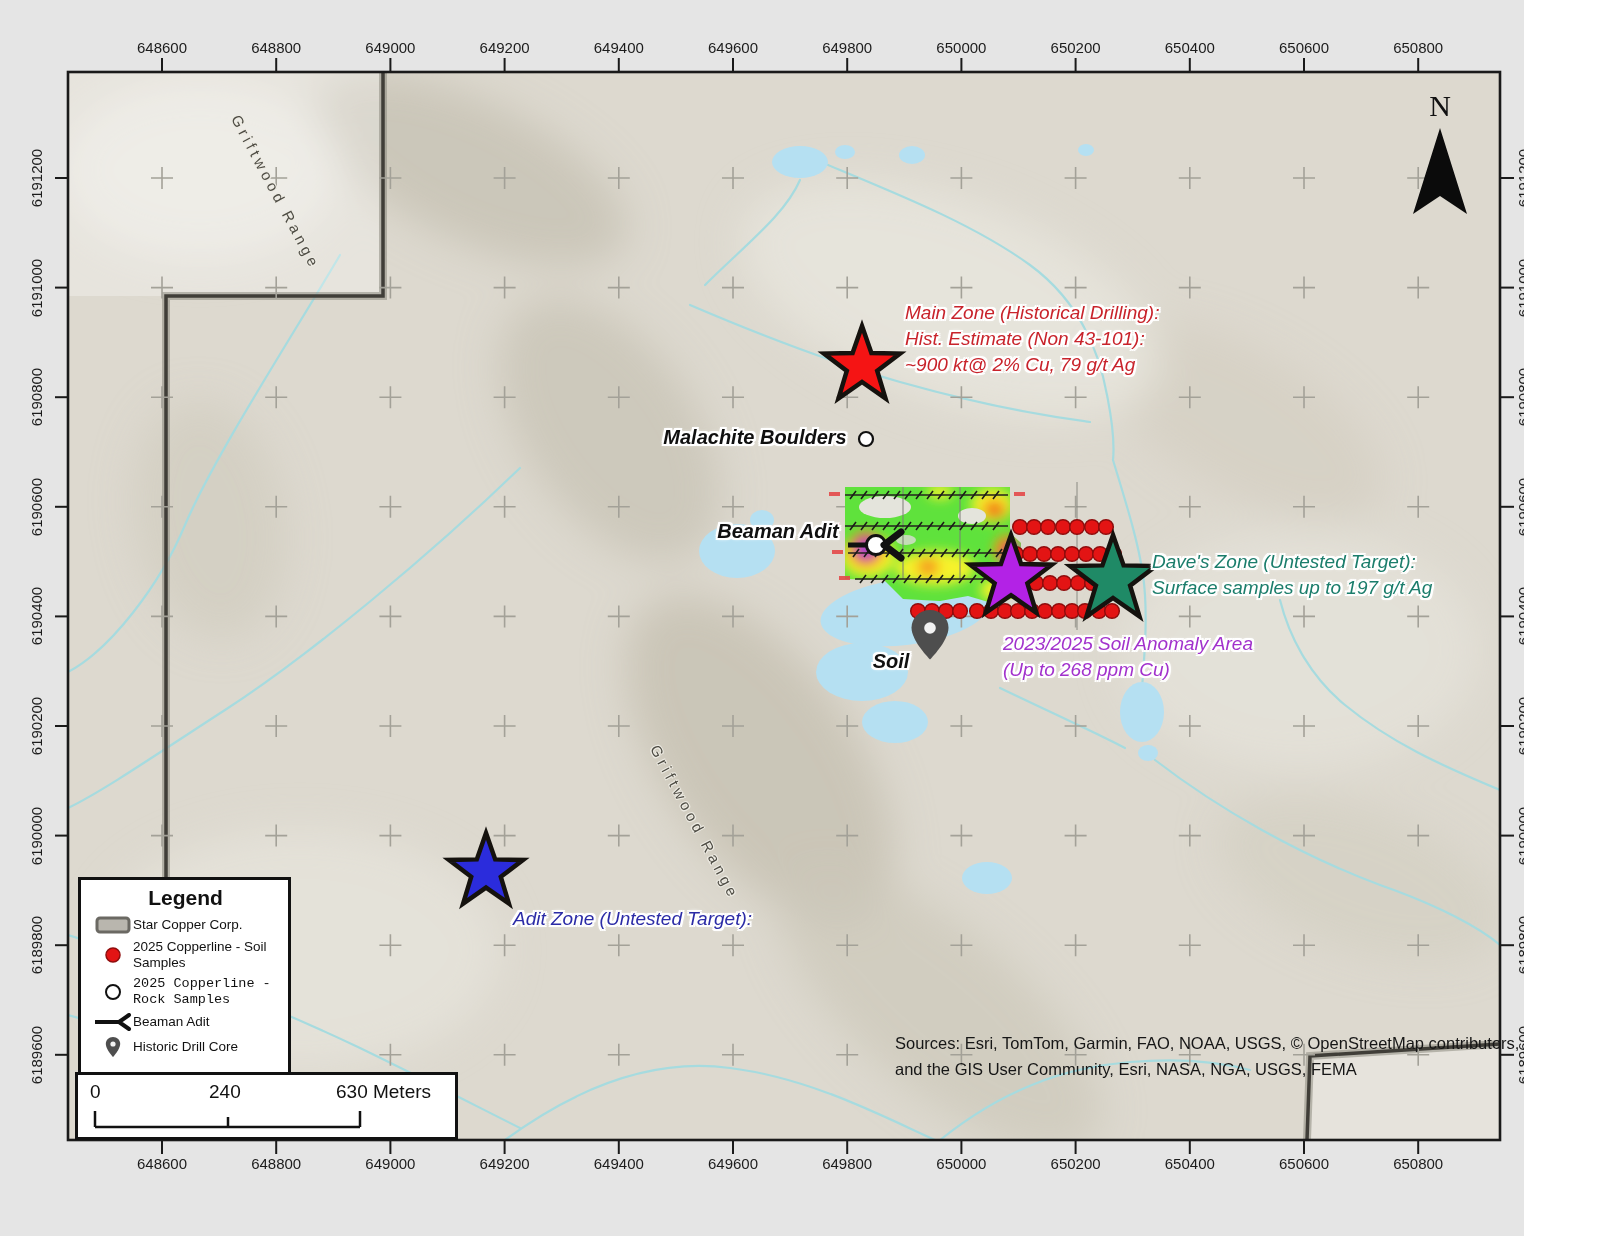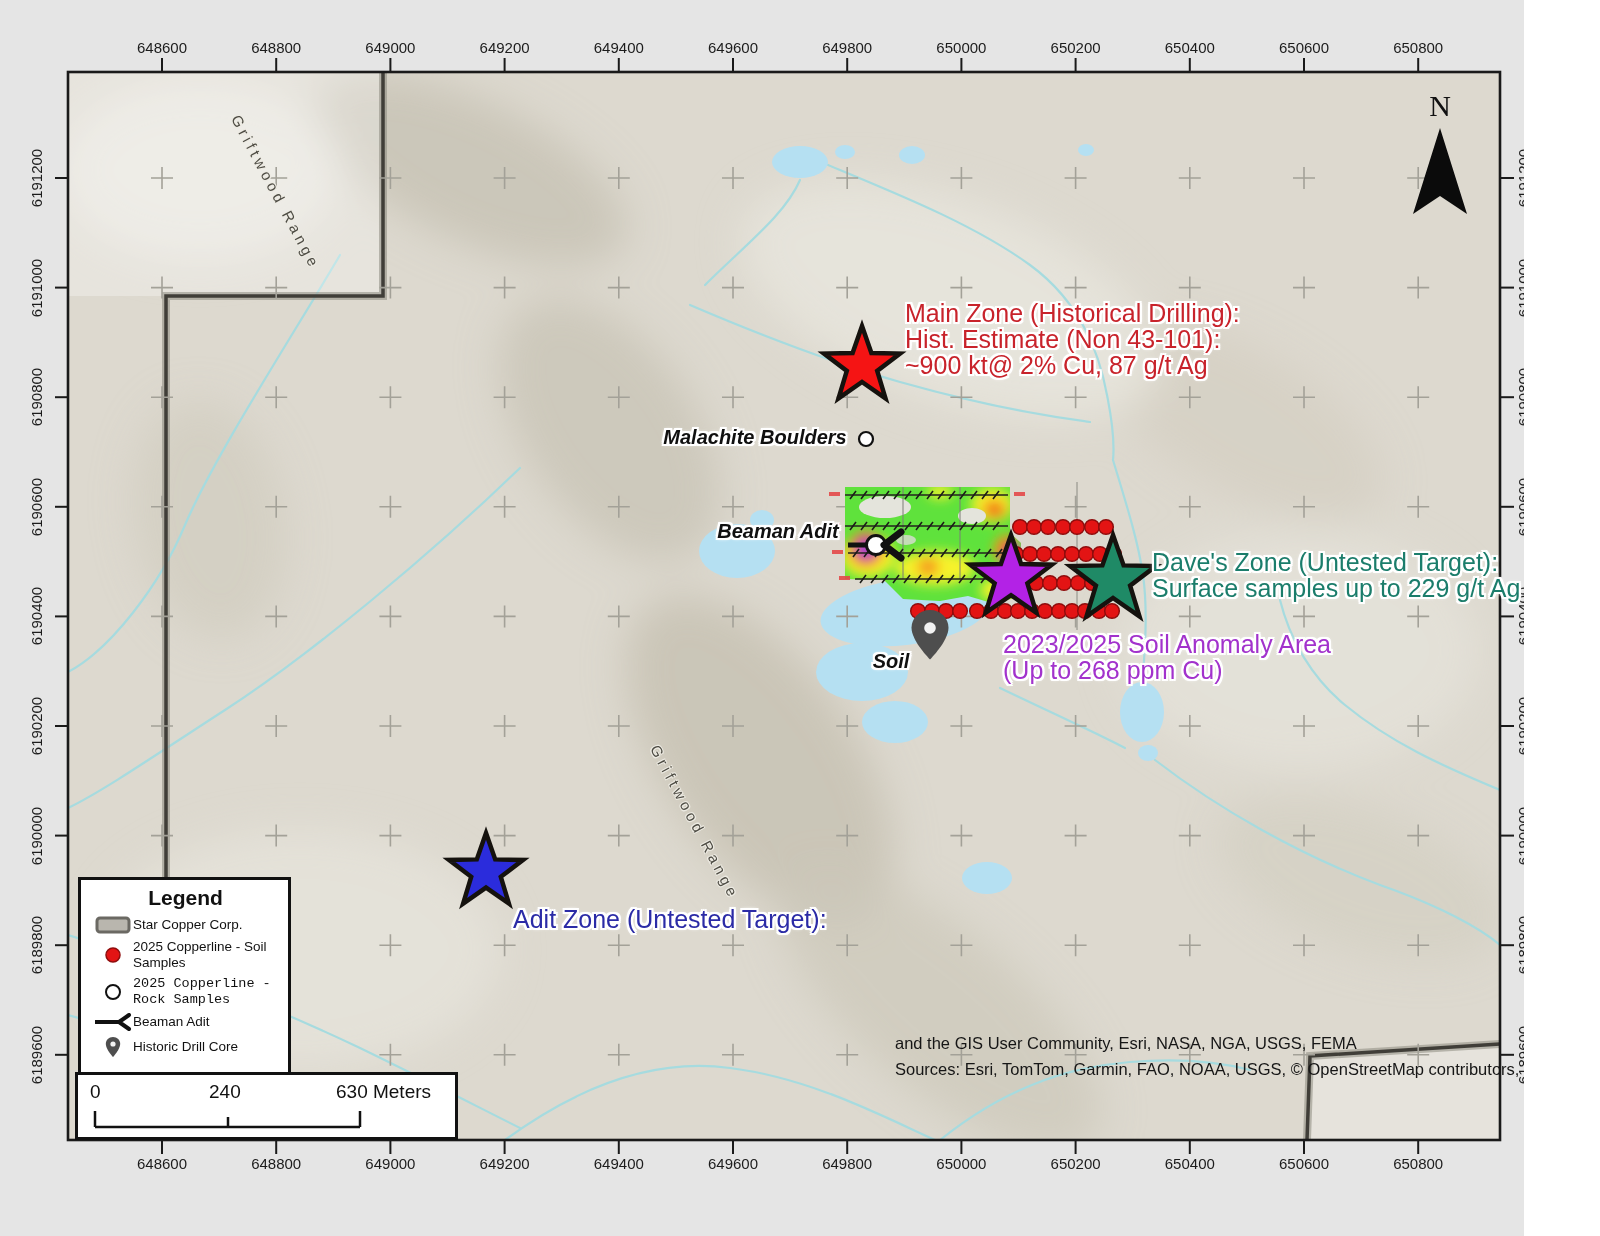--- a/index.html
+++ b/index.html
@@ -8,21 +8,21 @@
   #map-svg{position:absolute;left:0;top:0;z-index:1;}
   #labels{position:absolute;left:0;top:0;width:100%;height:100%;z-index:3;pointer-events:none;}
   .maplabel{position:absolute;white-space:nowrap;}
   .axisl{font-size:15px;color:#1c1c1c;transform:translate(-50%,-50%);}
   .axisl.rot{transform:translate(-50%,-50%) rotate(-90deg);}
   .halo{text-shadow:-2px -2px 0 #fff,-2px 0 0 #fff,-2px 2px 0 #fff,0 -2px 0 #fff,0 2px 0 #fff,
         2px -2px 0 #fff,2px 0 0 #fff,2px 2px 0 #fff,0 0 4px #fff,0 0 4px #fff;}
   .place{font-size:20px;font-weight:bold;font-style:italic;color:#101010;transform:translate(-50%,-50%);}
   .range{font-size:15px;color:#4d4b43;letter-spacing:4px;transform-origin:0 0;
          text-shadow:-1px -1px 0 #eceae2,1px 1px 0 #eceae2,1px -1px 0 #eceae2,-1px 1px 0 #eceae2;}
-  .anno{font-size:25px;line-height:26px;font-weight:500;}
+  .anno{font-size:19px;line-height:26px;font-weight:500;font-style:italic;}
   .northN{font-family:"Liberation Serif",serif;font-size:30px;color:#111;transform:translate(-50%,-50%);}
   .panel{position:absolute;background:#fff;border:3px solid #111;box-sizing:border-box;z-index:4;}
   #legend-box{left:78px;top:877px;width:213px;height:198px;padding:6px 10px 4px 12px;}
   #legend-title{font-size:21px;font-weight:bold;color:#111;text-align:center;margin-bottom:6px;}
   .leg-item{display:flex;align-items:center;margin-bottom:5px;}
   .leg-sym{width:40px;flex:0 0 40px;display:flex;justify-content:center;align-items:center;}
   .leg-txt{font-size:13.5px;line-height:16px;color:#111;}
   #scale-box{left:75px;top:1072px;width:383px;height:68px;}
   .scale-num{position:absolute;top:6px;font-size:19px;color:#111;}
   #sources{position:absolute;left:895px;top:1031px;z-index:3;font-size:16.5px;line-height:25.5px;color:#161616;}
@@ -478,25 +478,25 @@
   <div class="maplabel range" style="left:243px;top:112px;transform:rotate(62deg);">Griftwood Range</div>
   <div class="maplabel range" style="left:662px;top:742px;transform:rotate(62deg);">Griftwood Range</div>
 
   <div class="maplabel place halo" style="left:755px;top:437px;">Malachite Boulders</div>
   <div class="maplabel place halo" style="left:778px;top:531px;">Beaman Adit</div>
   <div class="maplabel place halo" style="left:891px;top:661px;">Soil</div>
 
   <div class="maplabel anno halo" style="left:905px;top:300px;color:#c8232b;">
     <div>Main Zone (Historical Drilling):</div>
     <div>Hist. Estimate (Non 43-101):</div>
-    <div>~900 kt@ 2% Cu, 87 g/t Ag</div>
+    <div>~900 kt@ 2% Cu, 79 g/t Ag</div>
   </div>
   <div class="maplabel anno halo" style="left:1152px;top:549px;color:#1b7d6b;">
     <div>Dave's Zone (Untested Target):</div>
-    <div>Surface samples up to 229 g/t Ag</div>
+    <div>Surface samples up to 197 g/t Ag</div>
   </div>
   <div class="maplabel anno halo" style="left:1003px;top:631px;color:#a232cc;">
     <div>2023/2025 Soil Anomaly Area</div>
     <div>(Up to 268 ppm Cu)</div>
   </div>
   <div class="maplabel anno halo" style="left:513px;top:906px;color:#2b2ba6;">
     <div>Adit Zone (Untested Target):</div>
   </div>
 </div>
 
@@ -557,17 +557,17 @@
   <span class="scale-num" style="left:258px;">630 Meters</span>
   <svg width="377" height="62" style="position:absolute;left:0;top:0;">
     <line x1="17" y1="52" x2="282" y2="52" stroke="#111" stroke-width="2.5"></line>
     <line x1="17" y1="36" x2="17" y2="52" stroke="#111" stroke-width="2.5"></line>
     <line x1="150" y1="42" x2="150" y2="52" stroke="#111" stroke-width="2.5"></line>
     <line x1="282" y1="36" x2="282" y2="52" stroke="#111" stroke-width="2.5"></line>
   </svg>
 </div>
 
 <div id="sources">
+  <div>Sources: Esri, TomTom, Garmin, FAO, NOAA, USGS, © OpenStreetMap contributors,</div>
   <div>and the GIS User Community, Esri, NASA, NGA, USGS, FEMA</div>
-  <div>Sources: Esri, TomTom, Garmin, FAO, NOAA, USGS, © OpenStreetMap contributors,</div>
 </div>
 
 </div>
 
 </body></html>

